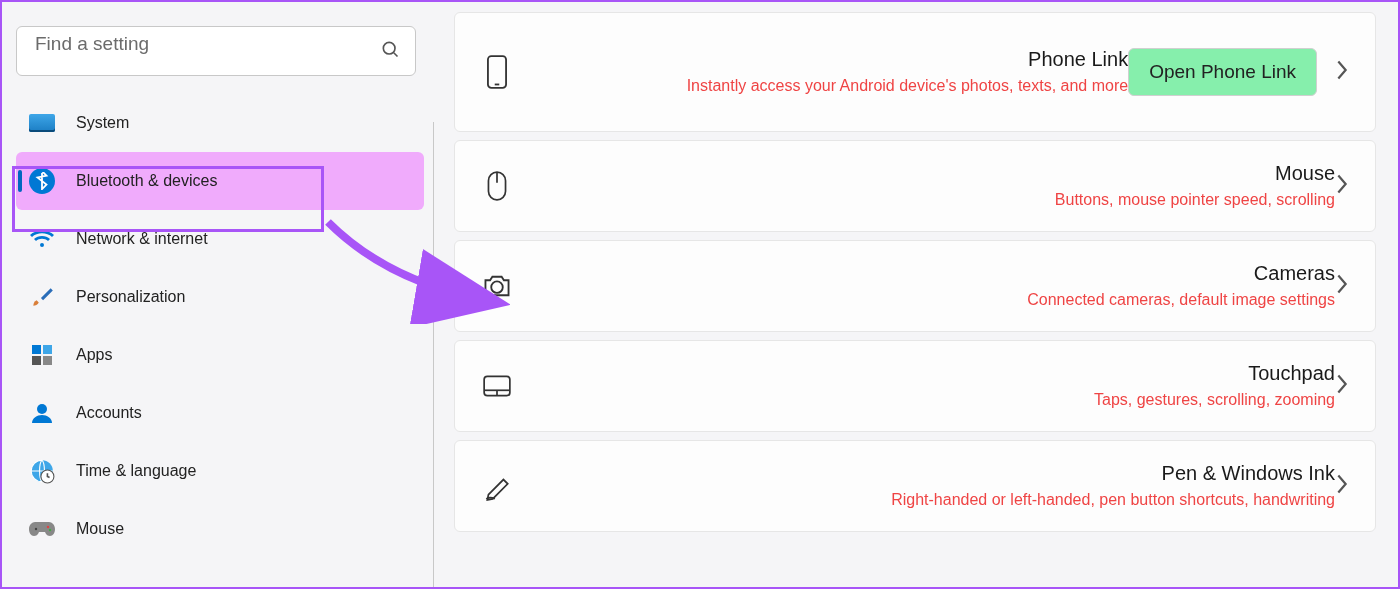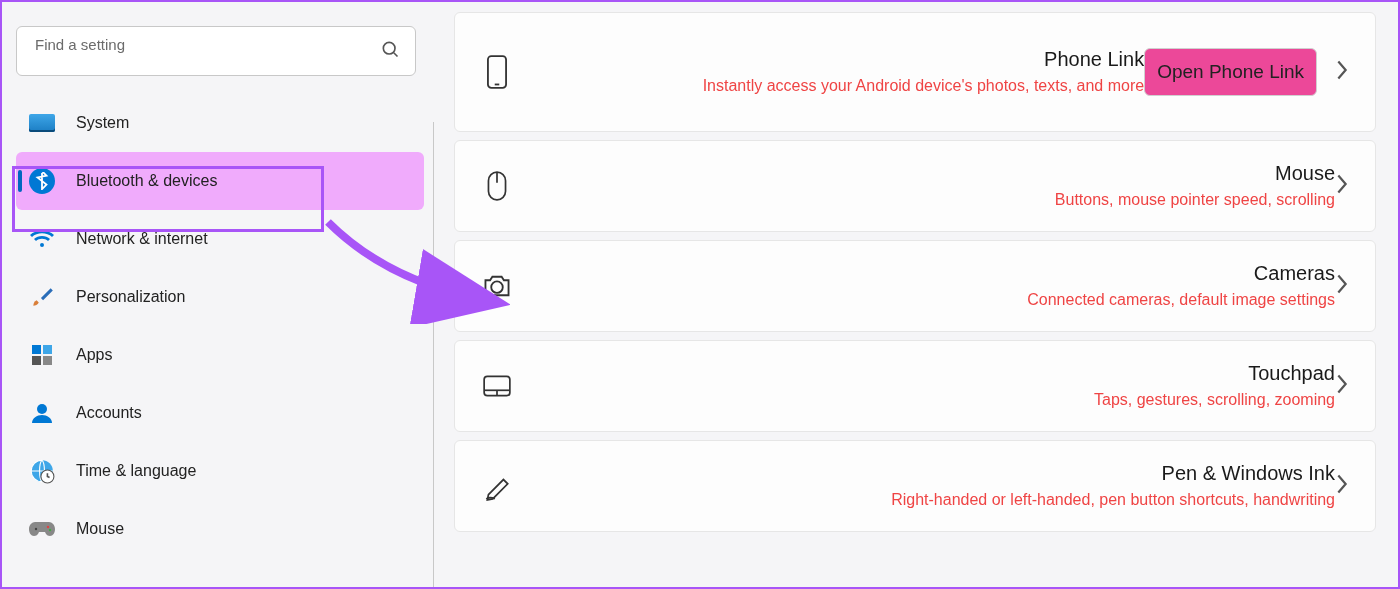--- a/index.html
+++ b/index.html
@@ -1,21 +1,21 @@
 <!DOCTYPE html>
 <html><head>
   <meta charset="utf-8">
   <style>
     * { box-sizing: border-box; margin: 0; padding: 0; font-family: "Segoe UI", -apple-system, sans-serif; }
     body { width: 1400px; height: 589px; background: #f5f5f7; border: 2px solid #a855f7; display: flex; overflow: hidden; }
     
     
     .sidebar { width: 432px; padding: 18px 10px 0 14px; position: relative; }
     .search-wrap { position: relative; margin: 6px 8px 18px 0; }
-    .search-input { width: 100%; height: 50px; border: 1px solid #c8c8c8; border-radius: 6px; padding: 0 48px 14px 18px; font-size: 15px; color: #222; background: #fff; }
+    .search-input { width: 100%; height: 50px; border: 1px solid #c8c8c8; border-radius: 6px; padding: 0 48px 14px 18px; font-size: 19px; color: #222; background: #fff; }
     .search-input::placeholder { color: #6b6b6b; }
     .search-icon { position: absolute; right: 16px; top: 50%; transform: translateY(-50%); color: #555; }
     
     .nav { list-style: none; }
     .nav-item { display: flex; align-items: center; height: 58px; padding: 0 12px 0 12px; border-radius: 6px; cursor: pointer; position: relative; }
     .nav-item.selected { background: #f0abfc; }
     .nav-item.selected::before { content: ""; position: absolute; left: 2px; top: 18px; bottom: 18px; width: 4px; border-radius: 2px; background: #0067c0; }
     .nav-icon { width: 28px; height: 28px; margin-right: 20px; display: flex; align-items: center; justify-content: center; }
     .nav-label { font-size: 16px; color: #222; }
     .sep { position: absolute; right: 0; top: 120px; bottom: 0; width: 1px; background: #c8c8c8; }
@@ -26,21 +26,21 @@
     
     
     .content { flex: 1; padding: 10px 22px 0 20px; overflow-y: auto; }
     .card { background: #fdfdfd; border: 1px solid #e6e6e6; border-radius: 6px; display: flex; align-items: center; padding: 18px 26px; margin-bottom: 8px; min-height: 92px; cursor: pointer; }
     .card.tall { min-height: 120px; }
     .card-icon { width: 32px; margin-right: 26px; display: flex; align-items: center; justify-content: center; color: #333; }
     .card-text { flex: 1; text-align: right; }
     .card-title { font-size: 20px; color: #1a1a1a; margin-bottom: 4px; }
     .card-desc { font-size: 16px; color: #ef4444; line-height: 1.35; }
     .card-action { margin-right: 18px; }
-    .action-btn { background: #ec4899; border: 1px solid #d0d0d0; border-radius: 6px; padding: 12px 12px; font-size: 19px; color: #222; cursor: pointer; }
+    .action-btn { background: #86efac; border: 1px solid #d0d0d0; border-radius: 6px; padding: 12px 20px; font-size: 19px; color: #222; cursor: pointer; }
     .chevron { color: #555; }
     
     
     .ic-system { background: linear-gradient(#3ea6e8,#1b7dc3); width: 26px; height: 18px; border-radius: 2px; box-shadow: inset 0 -2px 0 #0a4a7a; }
     .ic-bt { width: 26px; height: 26px; border-radius: 50%; background: #0078d4; display:flex; align-items:center; justify-content:center; color:#fff; font-size:16px; }
     .ic-net { color:#0078d4; }
   </style>
 </head>
 <body>
 

